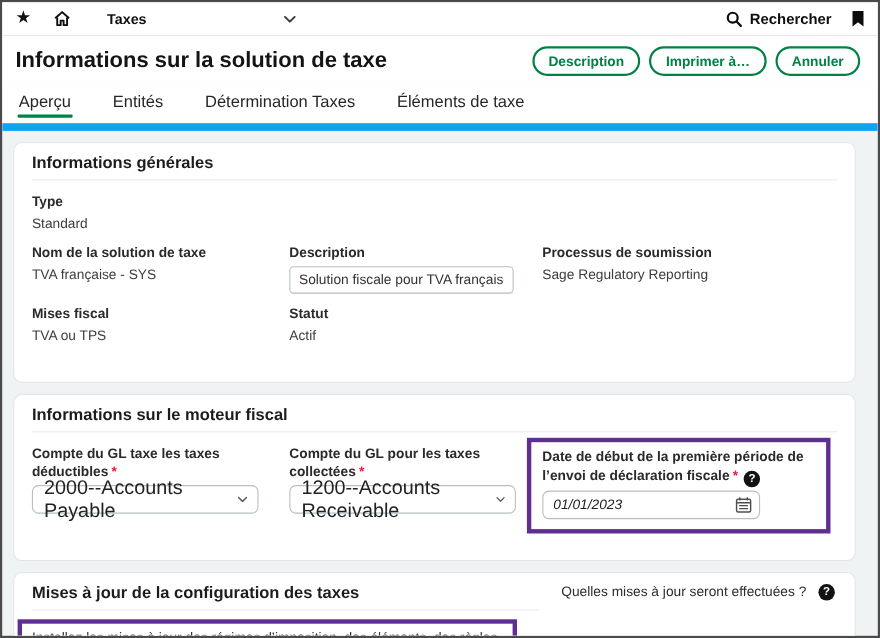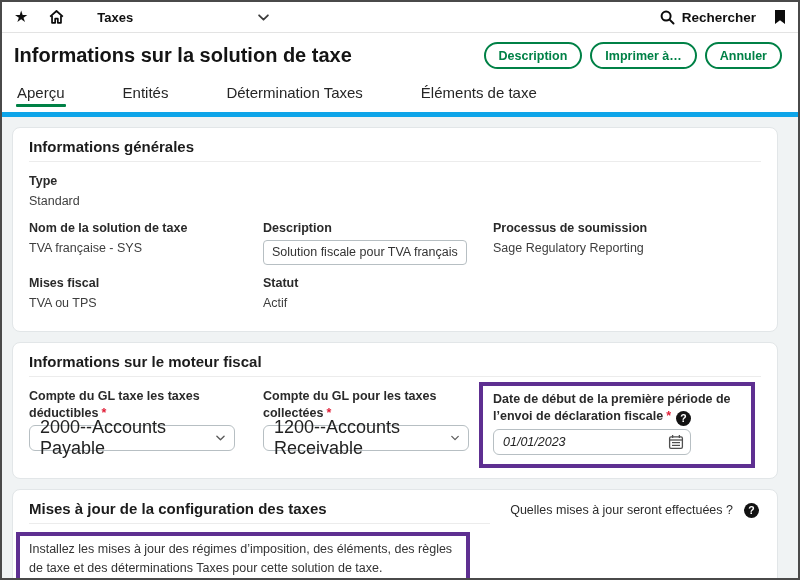--- a/index.html
+++ b/index.html
@@ -17,29 +17,29 @@
   .search{display:flex;align-items:center;gap:7px;cursor:pointer;}
   .search-label{font-size:13.5px;font-weight:bold;color:#101010;}
 
   
   .titlebar{background:#fff;display:flex;align-items:center;padding:9px 12px 7px;}
   .page-title{font-size:20px;font-weight:bold;color:#141414;margin:0;}
   .actions{margin-left:auto;display:flex;gap:8px;align-items:center;padding-right:4px;}
   .btn{display:inline-flex;align-items:center;gap:7px;border:2px solid #008146;color:#008146;background:#fff;border-radius:15px;height:27px;padding:0 13px;font-size:12.5px;font-weight:bold;font-family:inherit;cursor:pointer;white-space:nowrap;}
 
   
-  .tabs{background:#fff;display:flex;gap:56px;padding:0 14px;border-bottom:5px solid #0ea5e9;}
+  .tabs{background:#fff;display:flex;gap:36px;padding:0 14px;border-bottom:7px solid #0ea5e9;}
   .tab{position:relative;font-size:15px;color:#262626;padding:8px 1px 11px;cursor:pointer;}
   .tab.active::after{content:"";position:absolute;left:0;right:0;bottom:5px;height:3px;background:#008146;border-radius:1px;}
 
   
   .content{flex:1;padding:10px 20px 8px 10px;overflow:hidden;}
-  .card{background:#fff;border:1px solid #e2e6e8;border-radius:8px;padding:10px 16px 10px;margin-bottom:10px;}
+  .card{background:#fff;border:1px solid #e2e6e8;border-radius:8px;padding:10px 16px 24px;margin-bottom:10px;}
   .sec-title{font-size:15px;font-weight:bold;color:#1c1c1c;margin:0;padding-bottom:6px;border-bottom:1px solid #ececec;}
-  .sec-head{display:flex;align-items:flex-end;}
+  .sec-head{display:flex;align-items:flex-start;}
   .sec-head .sec-title{flex:1;}
   .sec-right{font-size:12.5px;color:#2c2c2c;padding:0 2px 6px 20px;display:flex;align-items:center;gap:6px;white-space:nowrap;}
   .card-body{padding-top:11px;}
   .grid{display:grid;grid-template-columns:234px 230px 1fr;}
   .field{margin-bottom:10px;padding-right:22px;}
   .label{font-size:12.5px;font-weight:bold;color:#2a2a2a;margin-bottom:3px;line-height:1.35;}
   .value{font-size:12.5px;color:#3e3e3e;line-height:1.35;}
   .req{color:#e01e37;font-weight:bold;margin-left:3px;}
   .help-icon{display:inline-flex;width:15px;height:15px;border-radius:50%;background:#121212;color:#fff;font-size:10.5px;font-weight:bold;align-items:center;justify-content:center;vertical-align:-2px;margin-left:5px;cursor:pointer;}
 

